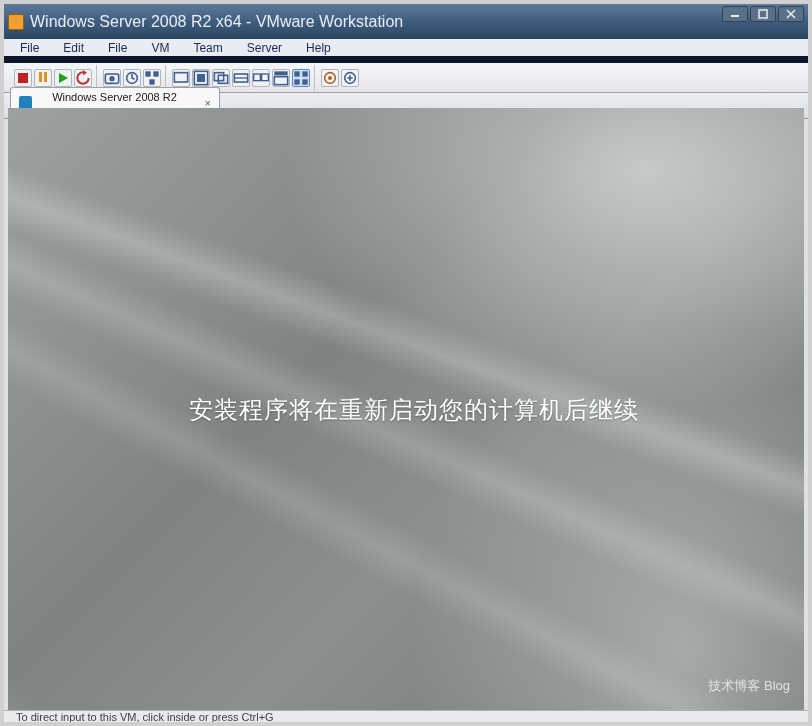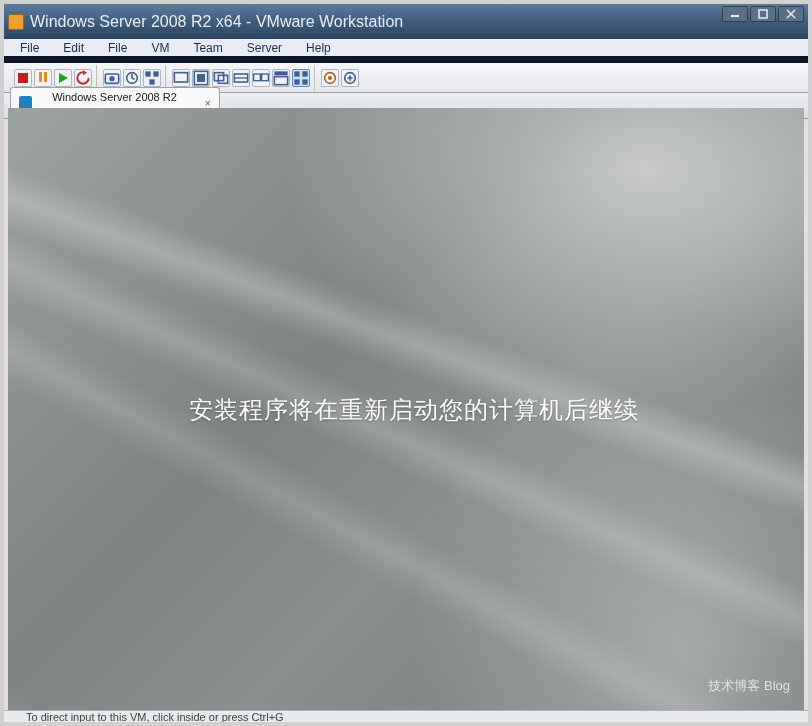--- a/index.html
+++ b/index.html
@@ -172,21 +172,21 @@
     letter-spacing: 1px;
     margin-left: 16px;
   }
   
   .statusbar {
     position: absolute;
     left: 0; right: 0; bottom: 0;
     height: 12px;
     background: #e8eaee;
     border-top: 1px solid #b0b0b0;
-    padding: 0 22px;
+    padding: 0 12px;
     font-size: 11px;
     color: #404040;
     overflow: hidden;
   }
   
   .watermark {
     position: absolute;
     right: 14px;
     bottom: 20px;
     color: rgba(255,255,255,0.72);

